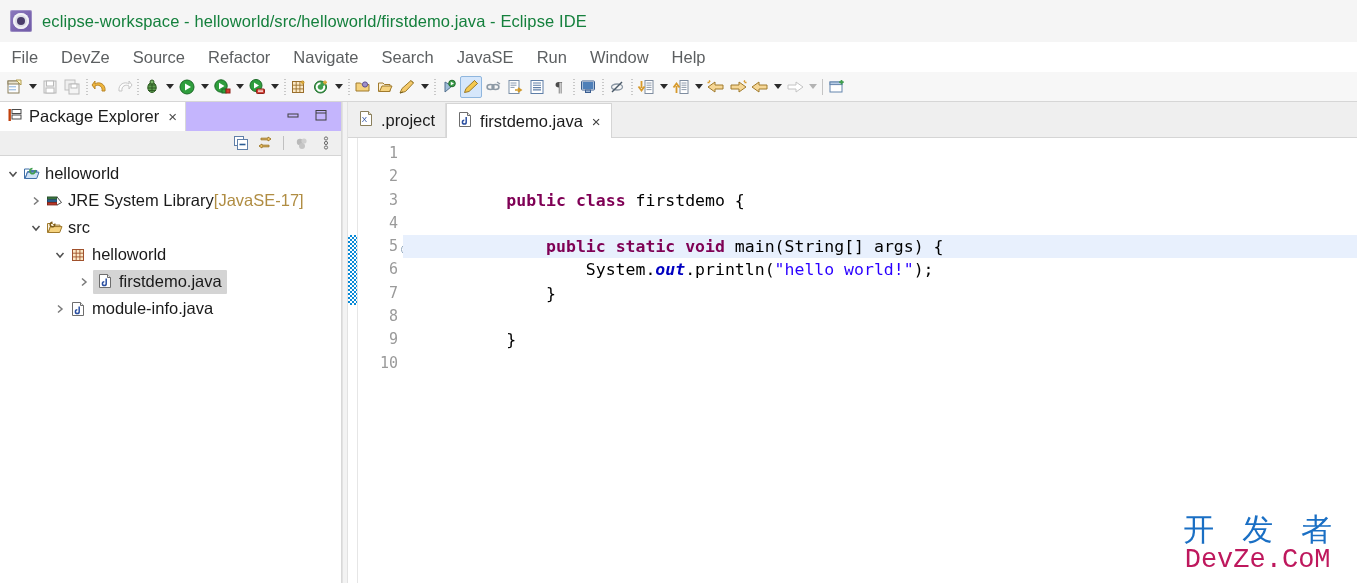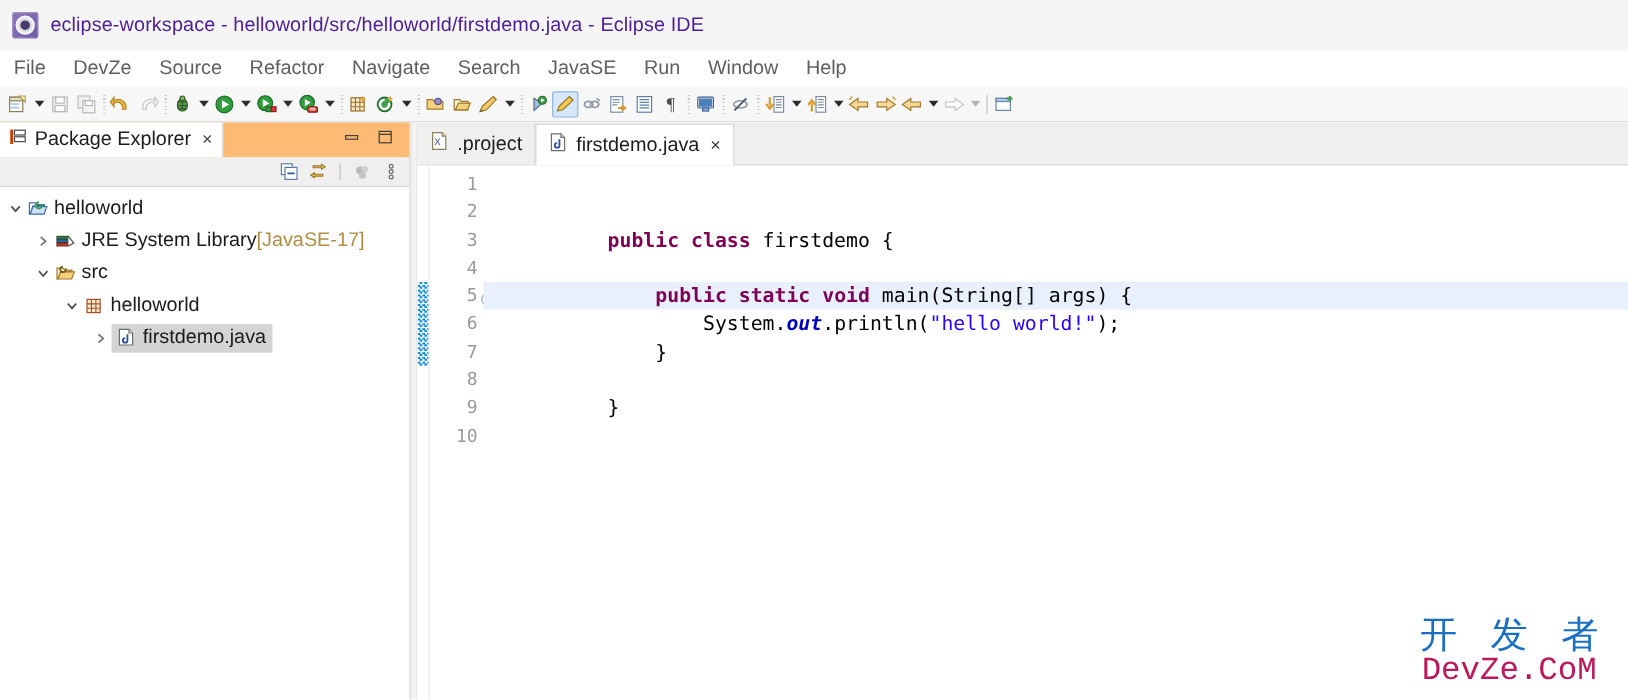--- a/index.html
+++ b/index.html
@@ -45,21 +45,21 @@
   .app-icon::after {
     content:"";
     position:absolute;
     left:7px; top:7px;
     width:8px; height:8px;
     border-radius:50%;
     background: #4a3d6b;
   }
   .title-text {
     font-size: 16.5px;
-    color: #4c1d95;
+    color: #15803d;
     letter-spacing: 0.1px;
     white-space: nowrap;
   }
 
   
   .menubar {
     height: 30px;
     background: #ffffff;
     display: flex;
     align-items: center;
@@ -140,21 +140,21 @@
     width: 341px;
     flex: 0 0 auto;
     display: flex;
     flex-direction: column;
     background: #ffffff;
     border-right: 1px solid #d8d8d8;
     position: relative;
   }
   .view-tabrow {
     height: 29px;
-    background: #fdba74;
+    background: #c4b5fd;
     display: flex;
     align-items: stretch;
     position: relative;
   }
   .view-tab {
     background: #ffffff;
     display: flex;
     align-items: center;
     padding: 0 8px 0 7px;
     gap: 6px;
@@ -766,20 +766,35 @@
             <svg width="16" height="16" viewBox="0 0 16 16">
               <path d="M2.5 1.5 h8 l3 3 v10 h-11 Z" fill="#ffffff" stroke="#6d6d6d"></path>
               <path d="M10.5 1.5 v3 h3" fill="#e9e9e9" stroke="#6d6d6d"></path>
               <path d="M9.2 5.5 v5.2 a1.9 1.9 0 1 1 -1.9 -1.9" fill="none" stroke="#2b4fa0" stroke-width="1.5"></path>
             </svg>
           </span>
           <span>firstdemo.java</span>
         </span>
       </div>
 
+      <div class="trow" style="padding-left:51px;">
+        <span class="twist">
+          <svg width="12" height="12" viewBox="0 0 12 12">
+              <path d="M4 2.5 L8 6 L4 9.5" fill="none" stroke="#7a7a7a" stroke-width="1.5"></path>
+            </svg>
+        </span>
+        <span class="ticon">
+          <svg width="16" height="16" viewBox="0 0 16 16">
+            <path d="M2.5 1.5 h8 l3 3 v10 h-11 Z" fill="#ffffff" stroke="#6d6d6d"></path>
+            <path d="M10.5 1.5 v3 h3" fill="#e9e9e9" stroke="#6d6d6d"></path>
+            <path d="M9.2 5.5 v5.2 a1.9 1.9 0 1 1 -1.9 -1.9" fill="none" stroke="#2b4fa0" stroke-width="1.5"></path>
+          </svg>
+        </span>
+        <span>module-info.java</span>
+      </div>
 
     </div>
   </div>
 
   <div class="sash"></div>
 
   <div class="editorarea">
 
     <div class="ed-tabrow">
       <div class="ed-tab">

